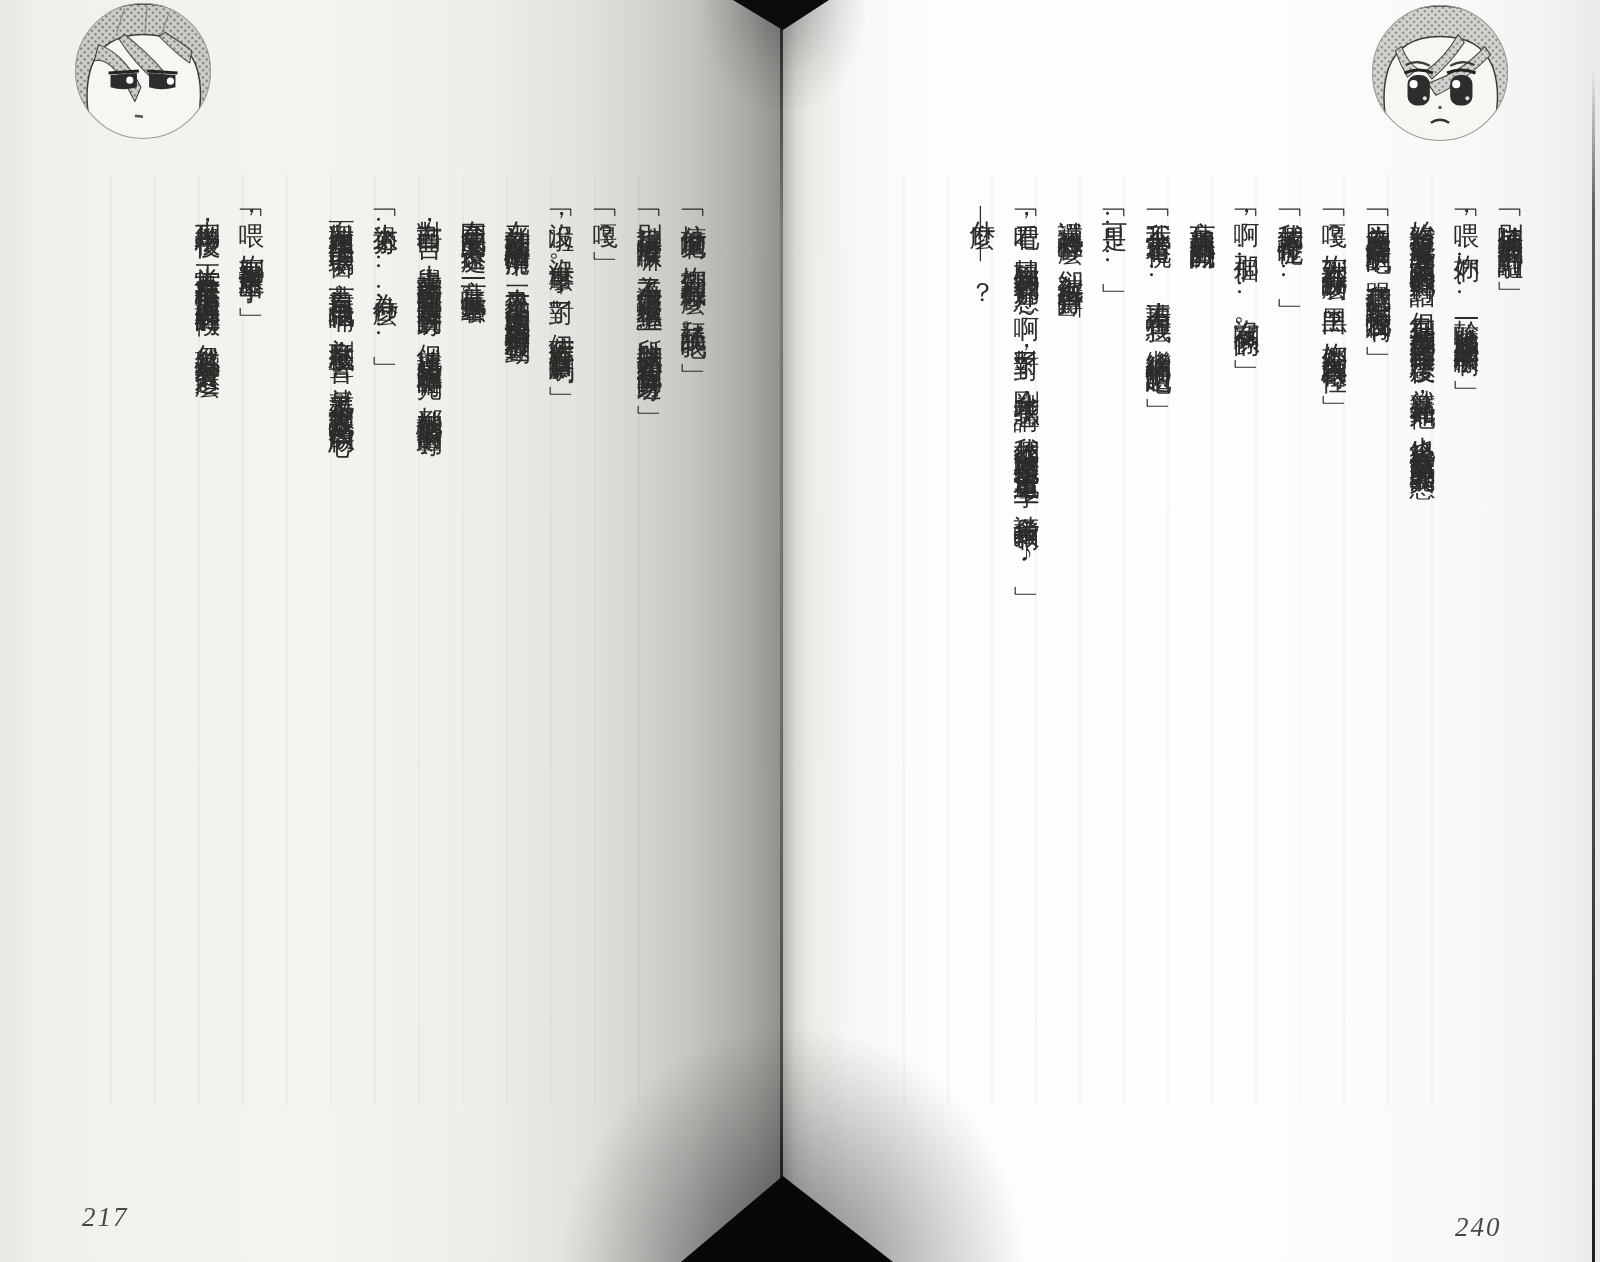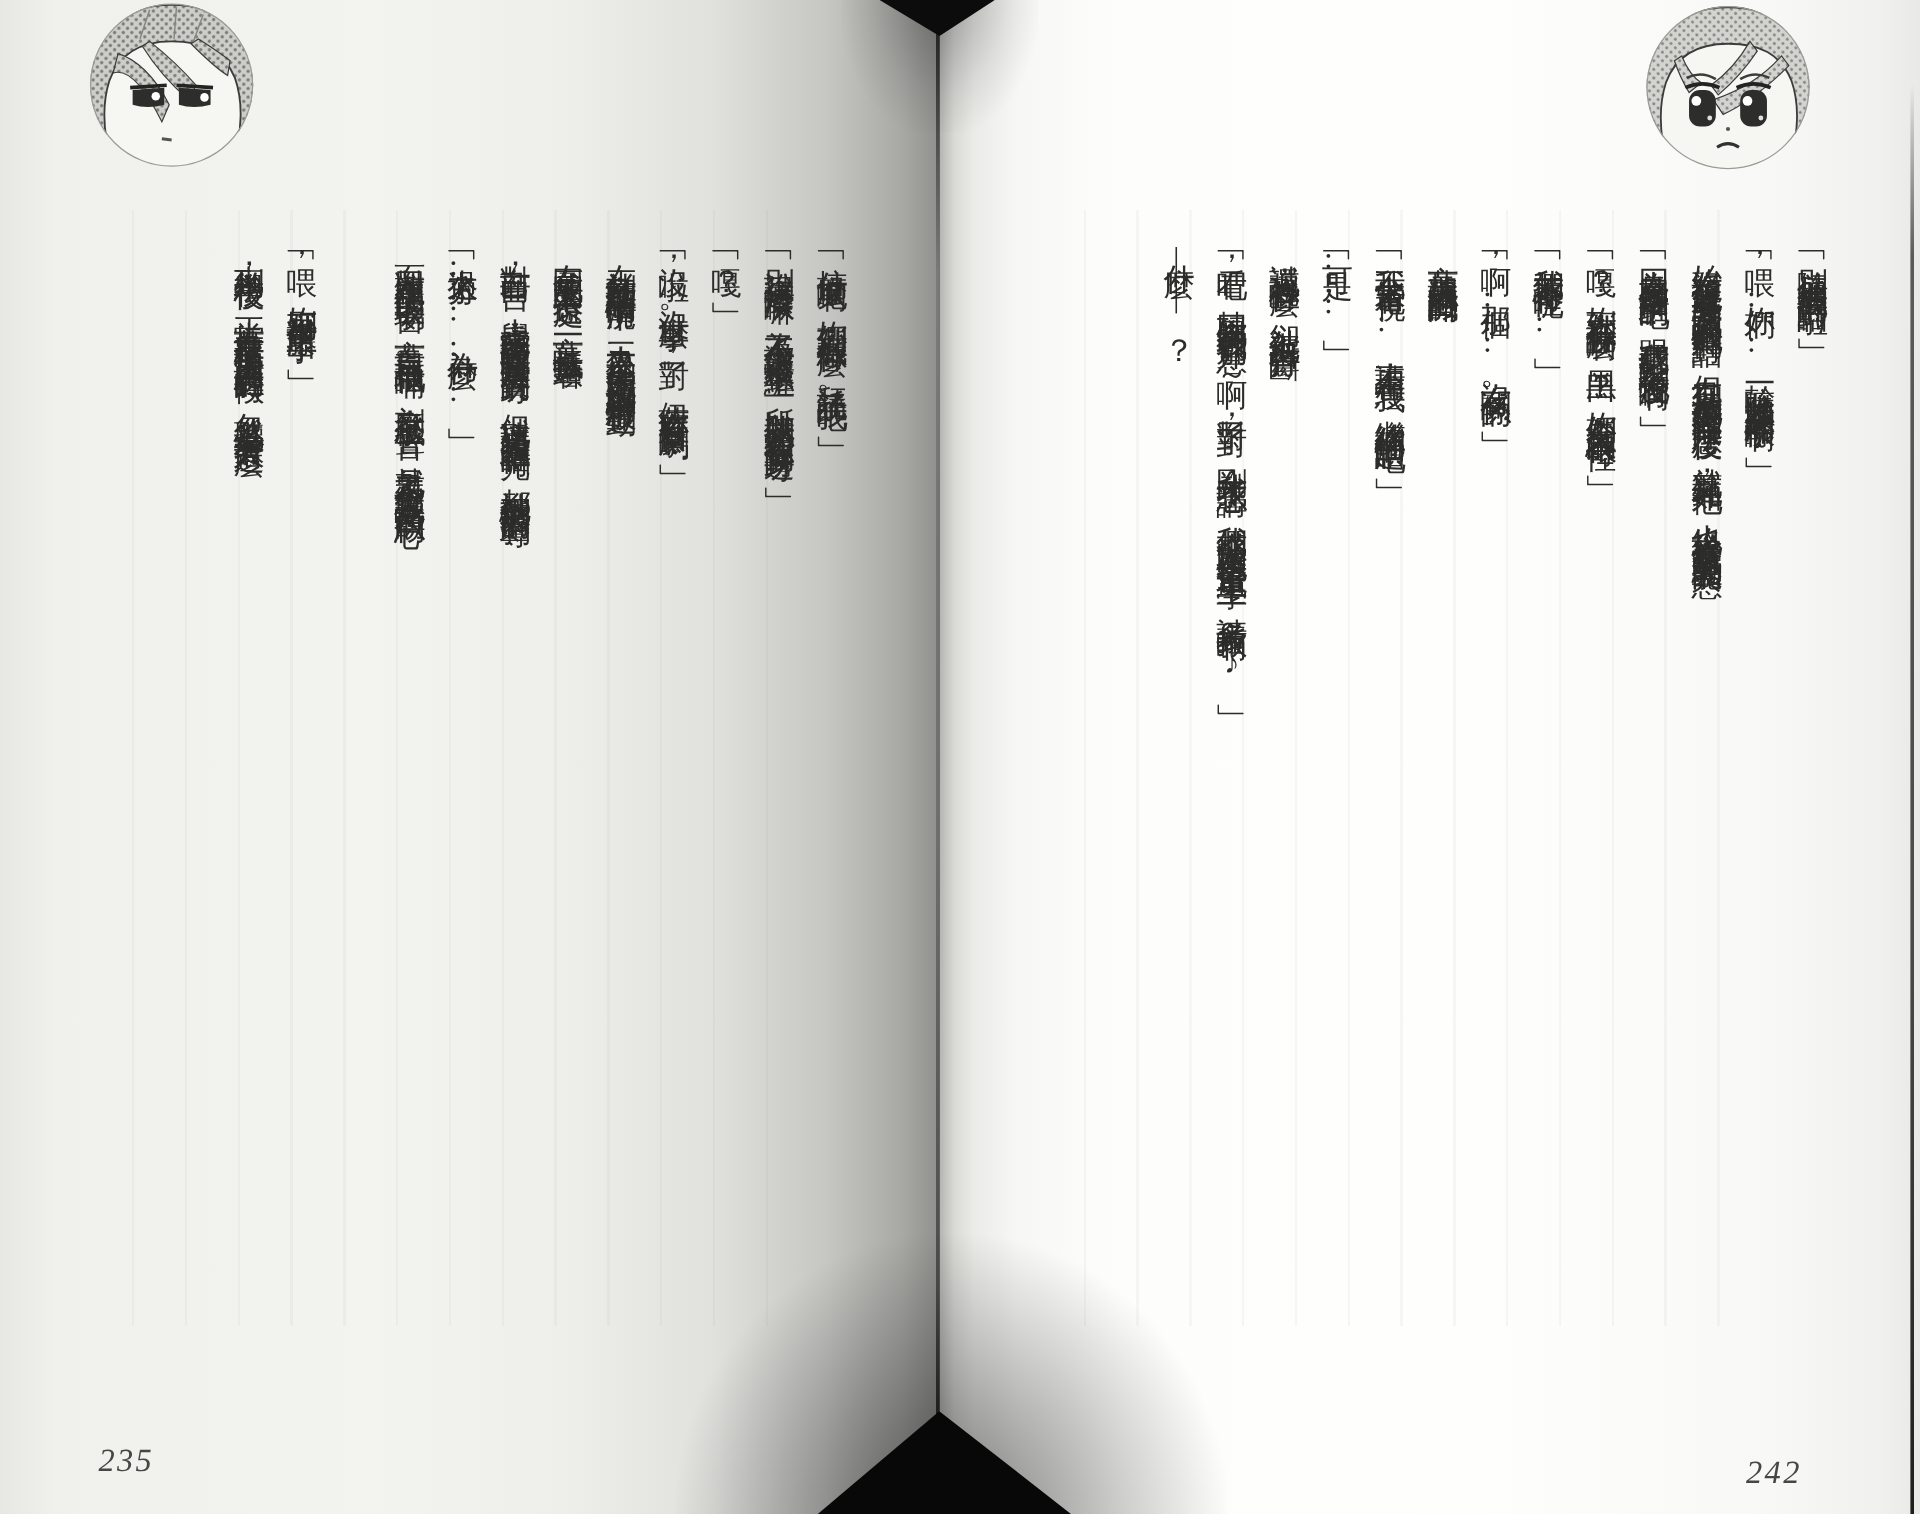--- a/index.html
+++ b/index.html
@@ -127,21 +127,21 @@
       <p>「沒啦，沒什麼事。對了，伊藤你有在看日劇嗎？」</p>
       <p>在光刻意扯開話題的情況下，三人又從星期一的電視連續劇聊到滑板運動。</p>
       <p>在圍成圈的三人不遠處，言葉一味低垂著頭。</p>
       <p>對自己而言，上學乘車的這段短暫時間是最寶貴的呀。但就連這短短的幸福時光，都被她們無情的剝奪。</p>
       <p>「太過分了……為什麼……」</p>
       <p>面對鑲在車門上的玻璃窗，言葉自言自語地低喃。刻意壓低了聲音，就是為了不想讓誠聽見自己的傷心。</p>
       <p class="gap">「喂，妳別再對伊藤出手了。」</p>
       <p>來到學校後，正當言葉在鞋櫃前換上室內用鞋的時候，忽然聽見身旁有人這麼</p>
     </div>
 
-    <div class="page-num">235</div>
+    <div class="page-num">217</div>
   </div>
 
   <div class="page page-right">
     <div class="ghost"></div>
 
     <svg class="face" viewBox="0 0 136 136">
       <defs>
         <pattern id="toneB" width="5" height="5" patternUnits="userSpaceOnUse" patternTransform="rotate(45)">
           <rect width="5" height="5" fill="#d3d3d0"></rect>
           <circle cx="2.5" cy="2.5" r="1.3" fill="#8a8a87"></circle>
@@ -183,21 +183,21 @@
       <p>「我們才不奇怪呢……」</p>
       <p>「啊，那個……沒有關係的。」</p>
       <p>言葉加強語氣對誠開口。</p>
       <p>「我不太常看電視……請不用在意我，繼續你們的話題吧。」</p>
       <p>「可是……」</p>
       <p>誠還想說些什麼，卻被七海出聲打斷。</p>
       <p>「看吧，桂同學都叫我們別介意。啊～對了對了，剛才我忘了講，我們從今天開始也要搭這班電車上學，請多指教啊～♪」</p>
       <p>什麼——？</p>
     </div>
 
-    <div class="page-num">242</div>
+    <div class="page-num">240</div>
   </div>
 
   <div class="gutter-shadow-top"></div>
   <div class="gutter-shadow-bottom"></div>
   <div class="seam"></div>
   <div class="wedge-top"></div>
   <div class="wedge-bottom"></div>
   <div class="edge-right"></div>
 
 </div>

